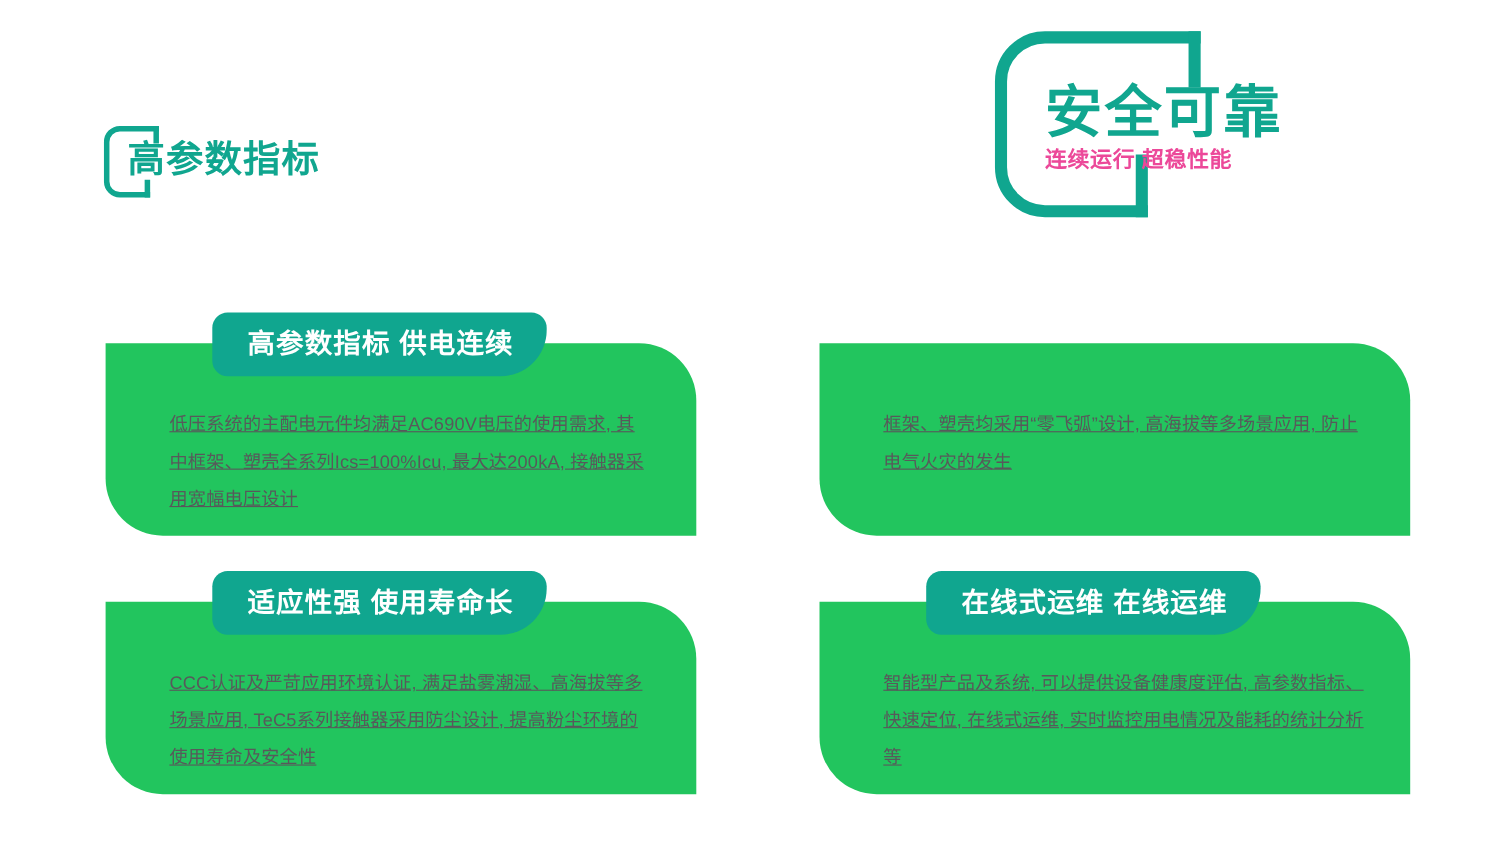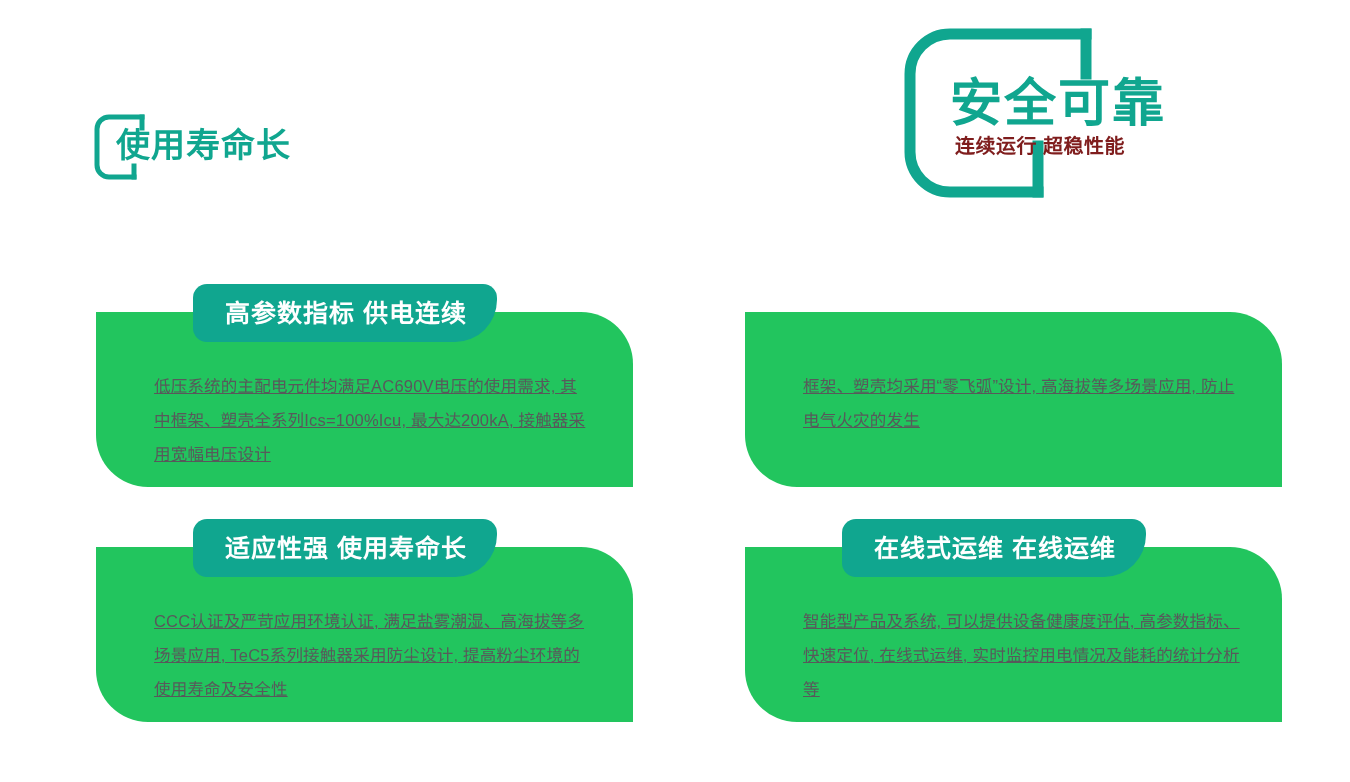--- a/index.html
+++ b/index.html
@@ -42,25 +42,24 @@
     font-weight: 700;
     color: #10a68f;
     letter-spacing: 2px;
     line-height: 1.12;
     white-space: nowrap;
   }
   .bm-sub {
     margin-top: 2px;
     font-size: 20px;
     font-weight: 700;
-    color: #7f1d1d;
+    color: #ec4899;
     letter-spacing: 0.5px;
     line-height: 1.2;
     white-space: nowrap;
-    text-align: center;
   }
 
   
   .section-heading {
     position: absolute;
     left: 92px;
     top: 110px;
     width: 420px;
     height: 76px;
   }
@@ -151,21 +150,21 @@
       <div class="bm-sub">连续运行 超稳性能</div>
     </div>
   </div>
 
   <div class="section-heading">
     <svg class="sh-svg" viewBox="0 0 56 70" aria-hidden="true">
       <path d="M50 5 H17 A12 12 0 0 0 5 17 V53 A12 12 0 0 0 17 65 H42" fill="none" stroke="#10a68f" stroke-width="5" stroke-linecap="square"></path>
       <path d="M50 5 V16" fill="none" stroke="#10a68f" stroke-width="5" stroke-linecap="square"></path>
       <path d="M42 65 V54" fill="none" stroke="#10a68f" stroke-width="5" stroke-linecap="square"></path>
     </svg>
-    <div class="sh-text">使用寿命长</div>
+    <div class="sh-text">高参数指标</div>
   </div>
 
   <div class="cards">
 
     <div class="card-row">
 
       <div class="card">
         <div class="card-pill">
           <span class="card-pill-label">高参数指标 供电连续</span>
         </div>

